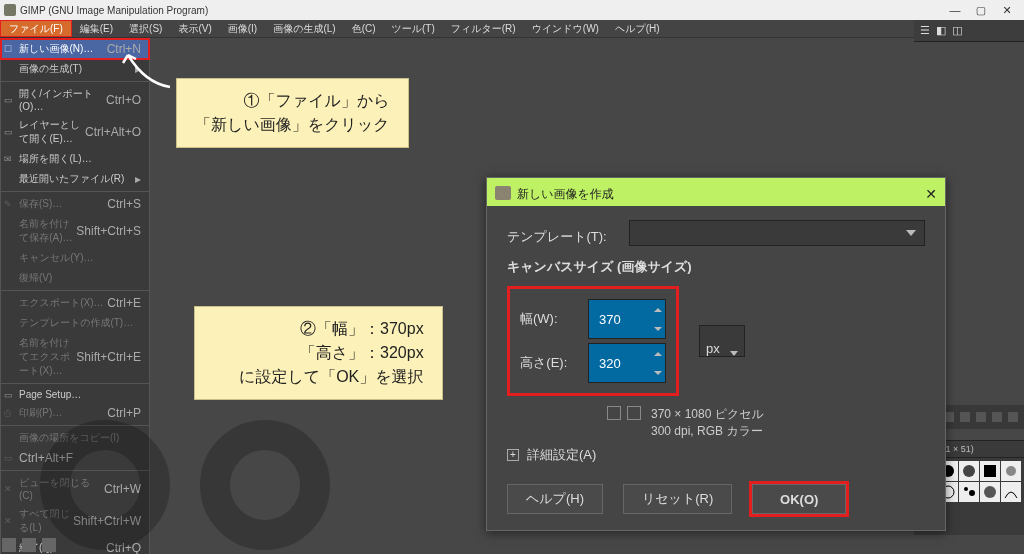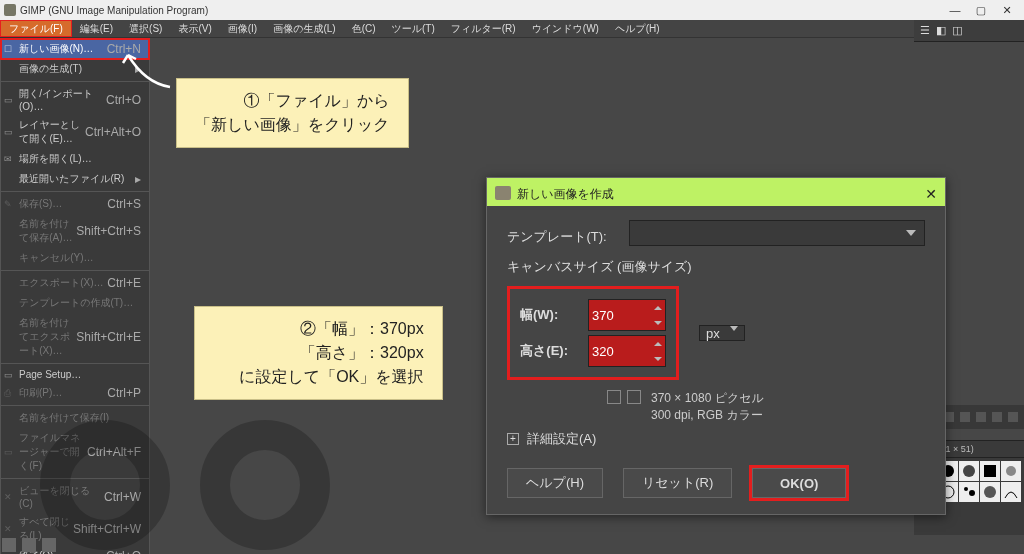--- a/index.html
+++ b/index.html
@@ -52,31 +52,31 @@
   
   .dialog { position:absolute; top:177px; left:486px; width:460px; background:#454545; border:1px solid #666; box-shadow:0 2px 10px rgba(0,0,0,.5); color:#ddd; font-size:13px;}
   .dialog .dlgtitle{height:28px;background:#bef264;color:#222;display:flex;padding:8px 8px;font-size:12px;gap:6px;}
   .dialog .dlgtitle .gi{width:16px;height:14px;background:#8a8370;border-radius:2px;display:inline-block;}
   .dialog .dlgtitle .x{margin-left:auto;font-size:14px;cursor:default;}
   .dialog .body{padding:14px 20px 4px;}
   .dlgrow{display:flex;align-items:flex-end;gap:12px;margin-bottom:12px;}
   .dlgrow label{min-width:110px;}
   .selectbox{flex:1;height:26px;background:#3a3a3a;border:1px solid #222;display:flex;align-items:center;justify-content:flex-end;padding:0 8px;}
   .selectbox::after{content:"";border-left:5px solid transparent;border-right:5px solid transparent;border-top:6px solid #bbb;}
-  .sect{margin:12px 0 10px;font-weight:400;}
+  .sect{margin:12px 0 10px;font-weight:700;}
   .dimbox{border:3px solid #e31e1e;padding:6px 10px;display:inline-block;}
   .dimrow{display:flex;align-items:center;gap:10px;margin:4px 0;}
-  .dimrow .lbl{min-width:58px;text-align:left;font-weight:bold;}
-  .spin{position:relative;width:78px;height:32px;background:#b91c1c;border:1px solid #222;display:flex;align-items:center;padding:0 18px 0 3px;color:#fff;}
+  .dimrow .lbl{min-width:58px;text-align:left;}
+  .spin{position:relative;width:78px;height:40px;background:#0369a1;border:1px solid #222;display:flex;align-items:center;padding:0 18px 0 10px;color:#fff;}
   .spin .arrows{position:absolute;right:0;top:0;bottom:0;width:15px;display:flex;flex-direction:column;}
   .spin .arrows div{flex:1;display:flex;align-items:center;justify-content:center;}
   .spin .arrows div::before{content:"";border-left:4px solid transparent;border-right:4px solid transparent;}
   .spin .arrows .up::before{border-bottom:4px solid #bbb;}
   .spin .arrows .dn::before{border-top:4px solid #bbb;}
-  .unit{margin-left:10px;height:16px;padding:0 6px;background:#3a3a3a;border:1px solid #222;display:flex;align-items:flex-start;gap:6px;}
+  .unit{margin-left:10px;height:32px;padding:0 6px;background:#3a3a3a;border:1px solid #222;display:flex;align-items:flex-end;gap:6px;}
   .unit::after{content:"";border-left:4px solid transparent;border-right:4px solid transparent;border-top:5px solid #bbb;margin-left:4px;}
   .meta{margin:10px 0 4px 100px;font-size:12px;color:#ccc;display:flex;align-items:flex-start;gap:10px;}
   .meta .ic{display:flex;gap:6px;}
   .meta .ic span{width:14px;height:14px;border:1px solid #888;display:inline-block;}
   .adv{display:flex;align-items:center;gap:8px;margin:6px 0 4px;}
   .adv .plus{width:12px;height:12px;border:1px solid #aaa;display:flex;align-items:center;justify-content:center;font-size:10px;line-height:1;}
   .btns{display:flex;gap:20px;padding:12px 20px 16px;justify-content:flex-start;}
   .btn{height:30px;padding:0 18px;background:#4a4a4a;border:1px solid #666;display:flex;align-items:center;justify-content:center;min-width:94px;color:#ddd;font-size:13px;}
   .btn.ok{outline:3px solid #e31e1e;font-weight:bold;}
 
@@ -146,20 +146,23 @@
       <span>保存(S)…</span>
       <span class="sc">Ctrl+S</span>
     </div>
   <div class="row dis">
       <span>名前を付けて保存(A)…</span>
       <span class="sc">Shift+Ctrl+S</span>
     </div>
   <div class="row dis">
       <span>キャンセル(Y)…</span>
     </div>
+  <div class="row dis">
+      <span>復帰(V)</span>
+    </div>
   <div class="sep"></div>
   <div class="row dis">
       <span>エクスポート(X)…</span>
       <span class="sc">Ctrl+E</span>
     </div>
   <div class="row dis">
       <span>テンプレートの作成(T)…</span>
     </div>
   <div class="row dis">
       <span>名前を付けてエクスポート(X)…</span>
@@ -170,25 +173,24 @@
       <span class="glyph">▭</span>
       <span>Page Setup…</span>
     </div>
   <div class="row dis">
       <span class="glyph">⎙</span>
       <span>印刷(P)…</span>
       <span class="sc">Ctrl+P</span>
     </div>
   <div class="sep"></div>
   <div class="row dis">
-      <span>名前を付けて保存(I)</span>
+      <span>画像の場所をコピー(I)</span>
     </div>
   <div class="row dis">
       <span class="glyph">▭</span>
-      <span>ファイルマネージャーで開く(F)</span>
       <span class="sc">Ctrl+Alt+F</span>
     </div>
   <div class="sep"></div>
   <div class="row dis">
       <span class="glyph">✕</span>
       <span>ビューを閉じる(C)</span>
       <span class="sc">Ctrl+W</span>
     </div>
   <div class="row dis">
       <span class="glyph">✕</span>

